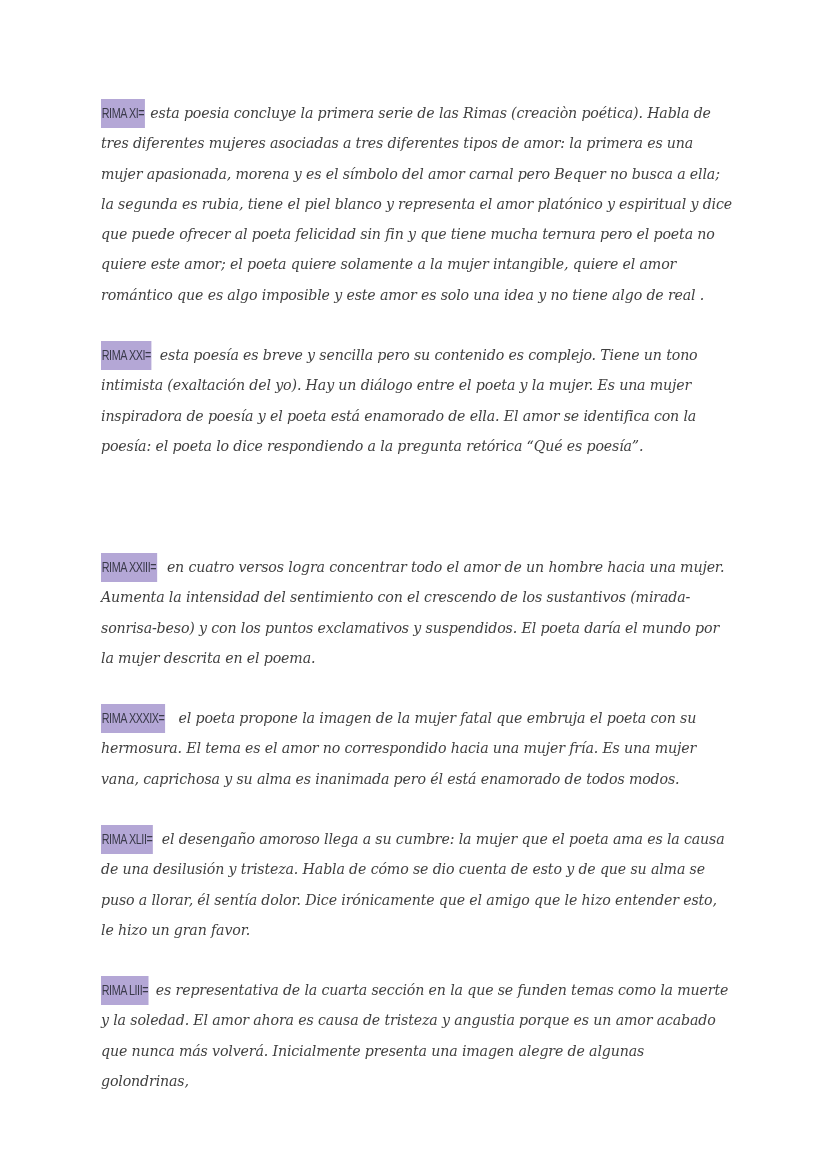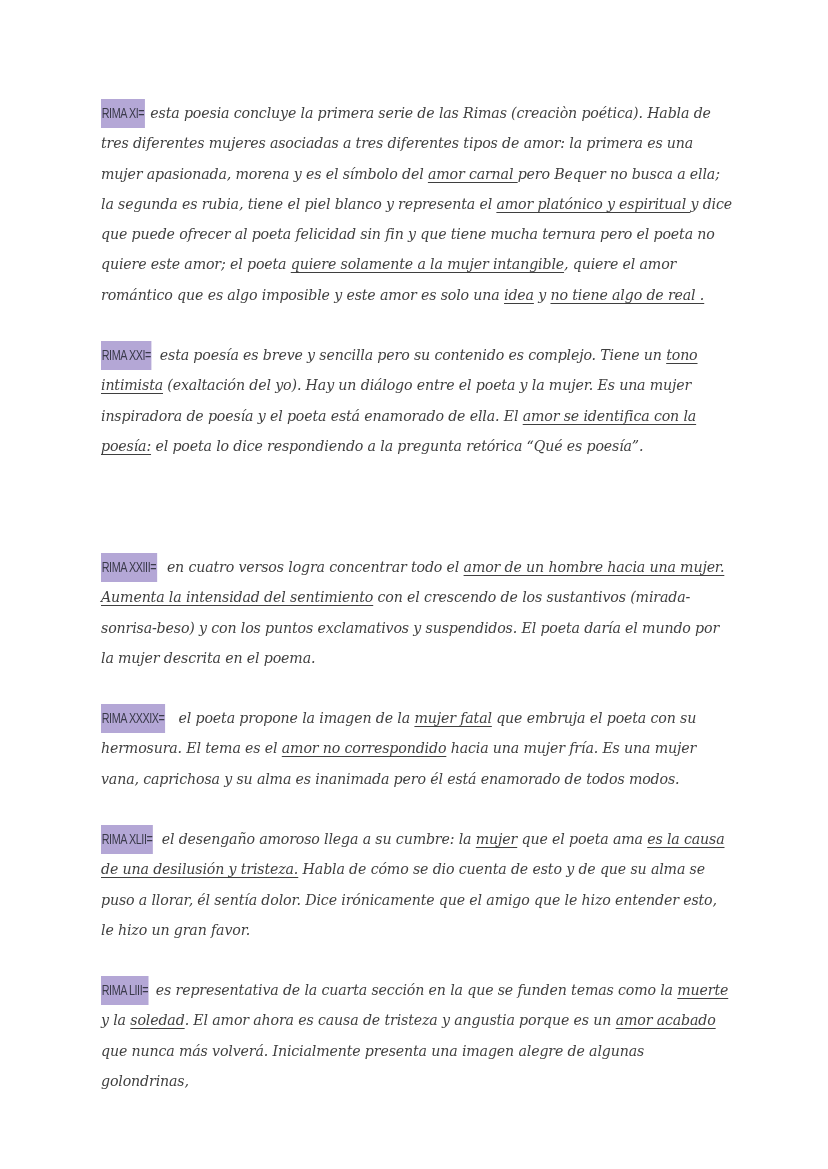--- a/index.html
+++ b/index.html
@@ -22,21 +22,21 @@
     color: #3a3a4a;
     font-size: 15px;
     letter-spacing: -0.6px;
     padding: 4px 1px 5px 1px;
     transform: scaleX(0.72);
     display: inline-block;
     transform-origin: left center;
     margin-right: -16px;
     line-height: 20px;
   }
-  .u { text-decoration: underline; text-decoration-thickness: 1px; text-underline-offset: 3px; }
+  .u { text-decoration-thickness: 1px; text-underline-offset: 3px; }
 </style>
 </head>
 <body>
 
 <div class="page">
   <p class="para" style="position:absolute; top:0px; width:632px;"><span class="label">RIMA XI=</span><span> esta poesia concluye  la primera serie de las Rimas (creaciòn poética). Habla de tres diferentes mujeres asociadas a tres diferentes tipos de amor: la primera es una mujer apasionada, morena y es el símbolo del </span><span class="u">amor carnal </span><span>pero Bequer no busca a ella; la segunda es rubia, tiene el piel blanco y representa el </span><span class="u">amor platónico y espiritual </span><span>y dice que puede ofrecer al poeta felicidad sin fin y que tiene mucha ternura pero el poeta no quiere este amor; el poeta </span><span class="u">quiere solamente a la mujer intangible</span><span>, quiere el amor romántico que es algo imposible y este amor es solo una </span><span class="u">idea</span><span> y </span><span class="u">no tiene algo de real .</span></p>
   <p class="para" style="position:absolute; top:242px; width:632px;"><span class="label">RIMA XXI=</span><span> esta poesía es breve y sencilla pero su contenido es complejo. Tiene un </span><span class="u">tono intimista</span><span> (exaltación del yo). Hay un diálogo entre el poeta y la mujer. Es una mujer inspiradora de poesía y el poeta está enamorado de ella. El </span><span class="u">amor se identifica con la poesía:</span><span> el poeta lo dice respondiendo a la pregunta retórica “Qué es poesía”.</span></p>
   <p class="para" style="position:absolute; top:454px; width:632px;"><span class="label">RIMA XXIII=</span><span> en cuatro versos logra concentrar todo el </span><span class="u">amor de un hombre hacia una mujer. Aumenta la intensidad del sentimiento</span><span> con el crescendo de los sustantivos (mirada-sonrisa-beso) y con los puntos exclamativos y suspendidos. El poeta daría el mundo por la mujer descrita en el poema.</span></p>
   <p class="para" style="position:absolute; top:605px; width:632px;"><span class="label">RIMA XXXIX=</span><span> el poeta propone la imagen de la </span><span class="u">mujer fatal</span><span> que embruja el poeta con su hermosura. El tema es el </span><span class="u">amor no correspondido</span><span> hacia una mujer fría. Es una mujer vana, caprichosa y su alma es inanimada pero él está enamorado de todos modos.</span></p>
   <p class="para" style="position:absolute; top:726px; width:632px;"><span class="label">RIMA XLII=</span><span> el desengaño amoroso llega a su cumbre: la </span><span class="u">mujer</span><span> que el poeta ama </span><span class="u">es la causa de una desilusión y tristeza.</span><span> Habla de cómo se dio cuenta de esto y de que su alma se puso a llorar, él sentía dolor.  Dice irónicamente que el amigo que le hizo entender esto, le hizo un gran favor.</span></p>

